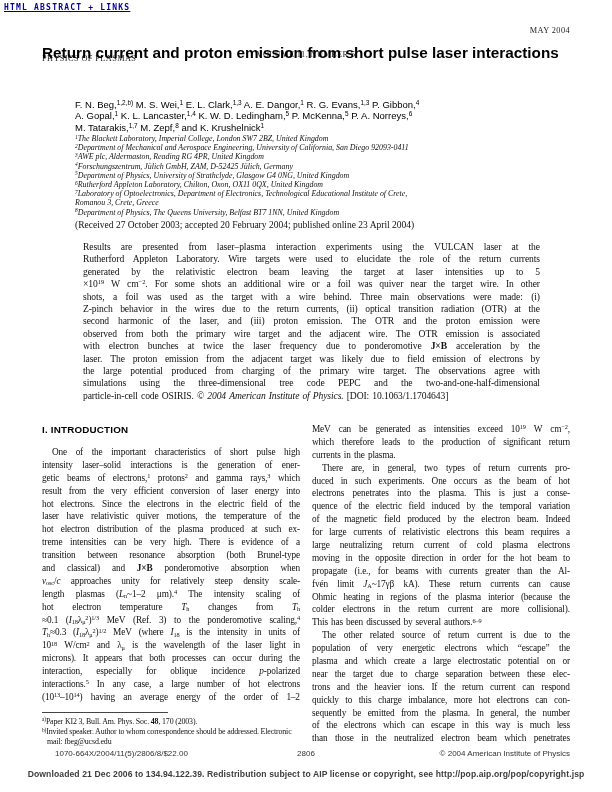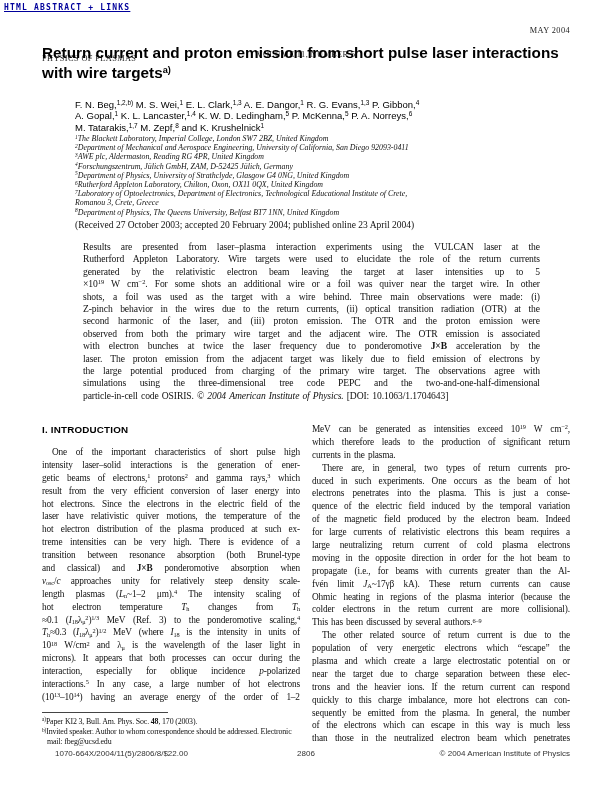--- a/index.html
+++ b/index.html
@@ -68,21 +68,20 @@
 
   <div class="masthead">
     <span class="mleft">PHYSICS OF PLASMAS</span>
     <span class="mcenter">VOLUME 11, NUMBER 5</span>
     <span class="mright">MAY 2004</span>
   </div>
 
   <div class="title">
 
   <div>Return current and proton emission from short pulse laser interactions</div>
-      <div>with wire targets<sup>a)</sup></div>
     </div>
 
   <div class="authors">
 
   <div>F. N. Beg,<sup>1,2,b)</sup> M. S. Wei,<sup>1</sup> E. L. Clark,<sup>1,3</sup> A. E. Dangor,<sup>1</sup> R. G. Evans,<sup>1,3</sup> P. Gibbon,<sup>4</sup></div>
       <div>A. Gopal,<sup>1</sup> K. L. Lancaster,<sup>1,4</sup> K. W. D. Ledingham,<sup>5</sup> P. McKenna,<sup>5</sup> P. A. Norreys,<sup>6</sup></div>
       <div>M. Tatarakis,<sup>1,7</sup> M. Zepf,<sup>8</sup> and K. Krushelnick<sup>1</sup></div>
     </div>
 
   <div class="affils">
@@ -857,14 +856,15 @@
         </div>
       </div>
   </div>
 
   <div class="footer">
     <span class="fleft">1070-664X/2004/11(5)/2806/8/$22.00</span>
     <span class="fcenter">2806</span>
     <span class="fright">© 2004 American Institute of Physics</span>
   </div>
 
+  <div class="download">Downloaded 21 Dec 2006 to 134.94.122.39. Redistribution subject to AIP license or copyright, see http://pop.aip.org/pop/copyright.jsp</div>
 
 </div>
 
 </body></html>

